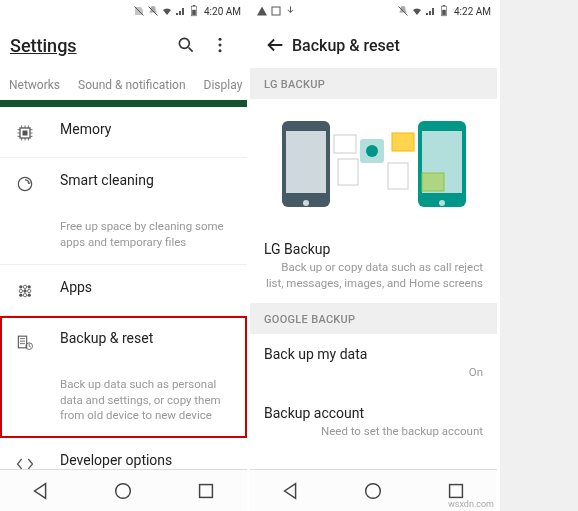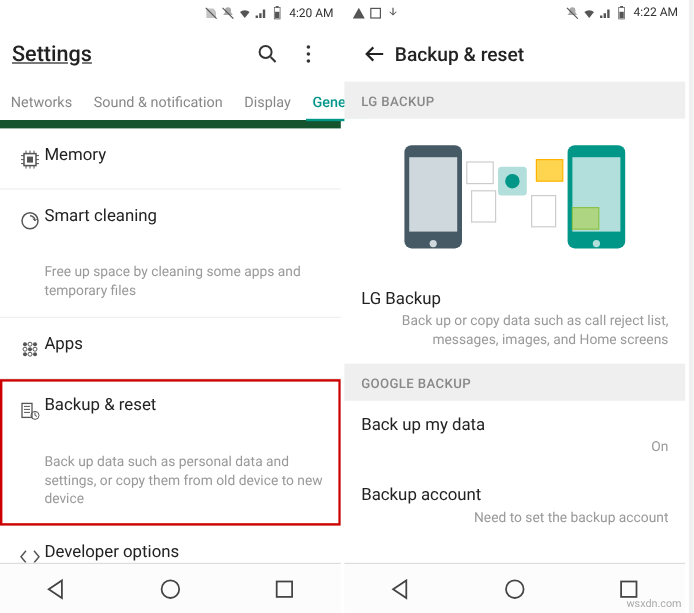--- a/index.html
+++ b/index.html
@@ -1,35 +1,35 @@
 <!DOCTYPE html>
 <html><head>
 <meta charset="utf-8">
 <style>
   * { box-sizing: border-box; margin: 0; padding: 0; }
   body { font-family: Roboto, "Helvetica Neue", Arial, sans-serif; background:#f0f0f0; }
-  .wrap { display:flex; width:574px; height:511px; background:#fff; position:relative; }
+  .wrap { display:flex; width:500px; height:511px; background:#fff; position:relative; }
   .phone { width:50%; height:100%; display:flex; flex-direction:column; border-right:3px solid #fff; position:relative; }
   .phone:last-child { border-right:none; }
 
   .statusbar { height:22px; background:#fff; display:flex; align-items:center; justify-content:flex-end; padding:0 6px; font-size:10px; color:#333; gap:2px; }
   .statusbar .si { display:inline-flex; align-items:center; }
   .statusbar .time { margin-left:3px; font-size:10px; }
 
   .header1 { display:flex; align-items:center; height:46px; padding:0 10px; }
   .header1 .title { font-size:18px; font-weight:500; color:#222; flex:1;text-decoration:underline; }
   .header1 .icon-btn { width:34px; height:34px; display:flex; align-items:center; justify-content:center; }
 
   .tabs { display:flex; border-bottom:7px solid #14532d; font-size:12px; }
   .tabs .tab { flex:0 0 auto; padding:10px 9px 8px; color:#888; position:relative; }
   .tabs .tab.active { color:#009688; font-weight:500; }
   .tabs .tab.active::after { content:""; position:absolute; left:4px; right:4px; bottom:-1px; height:2px; background:#009688; }
 
   .list { flex:1; overflow:hidden; }
-  .item { display:flex; padding:14px 14px 14px 14px; border-bottom:1px solid #eee; gap:1px; }
+  .item { display:flex; padding:14px 14px 14px 14px; border-bottom:1px solid #eee; gap:24px; }
   .item.highlight { border:2px solid #c00; padding:12px; }
   .item .ic { width:22px; flex:0 0 22px; display:flex; align-items:flex-start; justify-content:center; padding-top:2px; }
   .item .txt { flex:1; }
   .item .ttl { font-size:14px; color:#222; margin-bottom:3px; }
   .item .sub { font-size:11.5px; color:#999; line-height:1.35;margin-top:31px; }
 
   .navbar { height:42px; border-top:1px solid #ddd; display:flex; align-items:center; justify-content:space-around; background:#fcfcfc; }
   .navbar .nb { width:26px; height:26px; display:flex; align-items:center; justify-content:center; }
 
   
@@ -227,21 +227,21 @@
             <svg width="12" height="12" viewBox="0 0 24 24">
               <rect x="4" y="4" width="16" height="16" fill="none" stroke="#555" stroke-width="2"></rect>
             </svg>
           </span>
         <span class="si">
             <svg width="12" height="12" viewBox="0 0 24 24">
               <path fill="#555" d="M12 3v10l-4-4-1 1 6 6 6-6-1-1-4 4V3z"></path>
             </svg>
           </span>
       </span>
-      <span style="display:flex;gap:2px;align-items:flex-start">
+      <span style="display:flex;gap:2px;align-items:center">
         <span class="si">
             <svg width="12" height="12" viewBox="0 0 24 24">
               <path fill="#555" d="M12 2a5 5 0 015 5v4l3 4H4l3-4V7a5 5 0 015-5z" opacity=".5"></path>
               <path stroke="#555" stroke-width="2" d="M3 3l18 18"></path>
             </svg>
           </span>
         <span class="si">
             <svg width="12" height="12" viewBox="0 0 24 24">
               <path fill="#555" d="M12 20l8-10a12 12 0 00-16 0z"></path>
             </svg>

